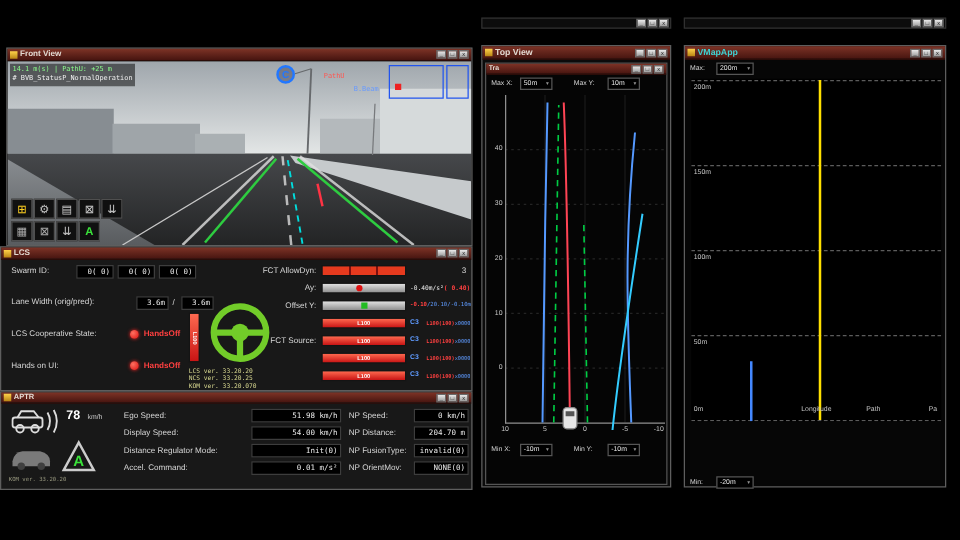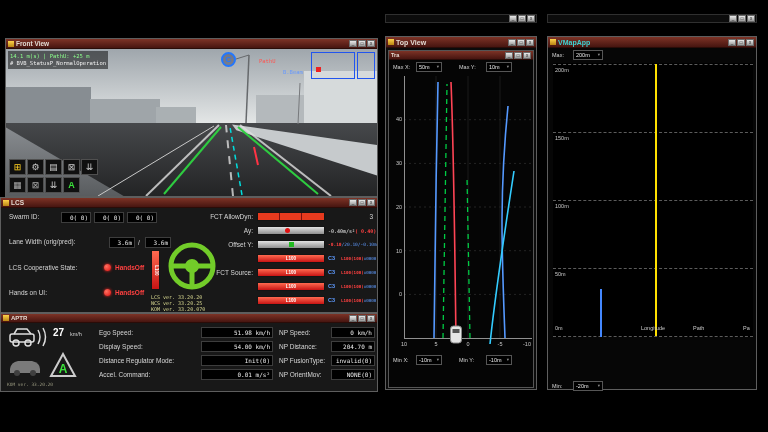--- a/index.html
+++ b/index.html
@@ -206,21 +206,21 @@
         <span class="wb">x</span>
       </span>
     </div>
     <svg class="abs" style="left:8px;top:12px" width="40" height="22" viewBox="0 0 40 22">
       <rect x="1" y="8" width="24" height="8" rx="2" fill="none" stroke="#dddddd" stroke-width="1.5"></rect>
       <path d="M5,8 L8,3 L18,3 L22,8" fill="none" stroke="#dddddd" stroke-width="1.5"></path>
       <circle cx="7" cy="17" r="3" fill="none" stroke="#dddddd" stroke-width="1.5"></circle>
       <circle cx="19" cy="17" r="3" fill="none" stroke="#dddddd" stroke-width="1.5"></circle>
       <path d="M29,4 q4,7 0,14 M34,2 q5,9 0,18" fill="none" stroke="#dddddd" stroke-width="1.5"></path>
     </svg>
-    <span class="abs" style="left:52px;top:13px;color:#fff;font-size:10px;font-weight:bold">27</span>
+    <span class="abs" style="left:52px;top:13px;color:#fff;font-size:10px;font-weight:bold">78</span>
     <span class="abs" style="left:69px;top:17px;color:#cccccc;font-size:5.5px">km/h</span>
     <svg class="abs" style="left:6px;top:40px" width="36" height="24" viewBox="0 0 36 24">
       <path d="M3,15 Q4,8 11,7 L25,7 Q33,9 33,15 L33,19 L3,19 Z" fill="#7a7a7a"></path>
       <circle cx="10" cy="19" r="3" fill="#3f3f3f"></circle>
       <circle cx="26" cy="19" r="3" fill="#3f3f3f"></circle>
     </svg>
     <svg class="abs" style="left:48px;top:38px" width="28" height="26" viewBox="0 0 28 26">
       <polygon points="14,2 26,24 2,24" fill="none" stroke="#cccccc" stroke-width="2"></polygon>
       <text x="14" y="21" text-anchor="middle" font-size="12" font-weight="bold" fill="#3ae23a">A</text>
     </svg>

